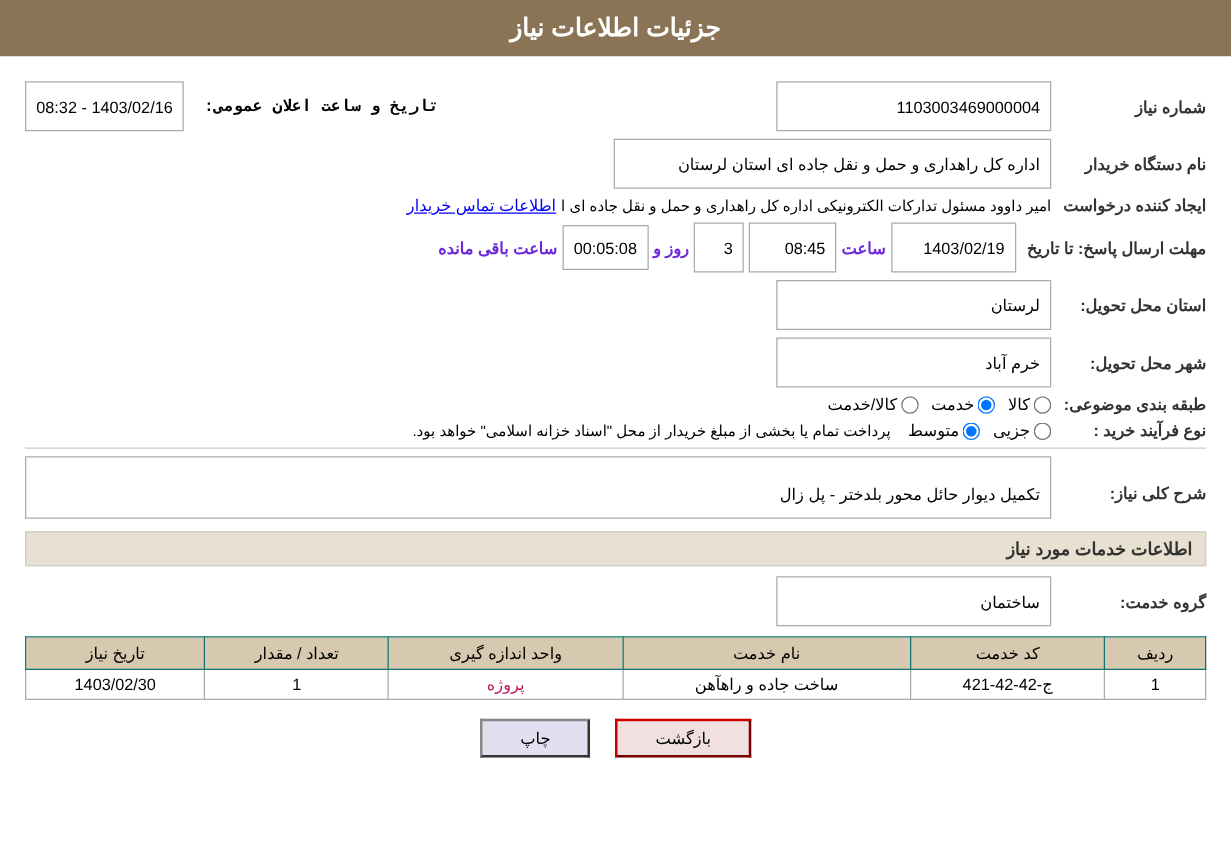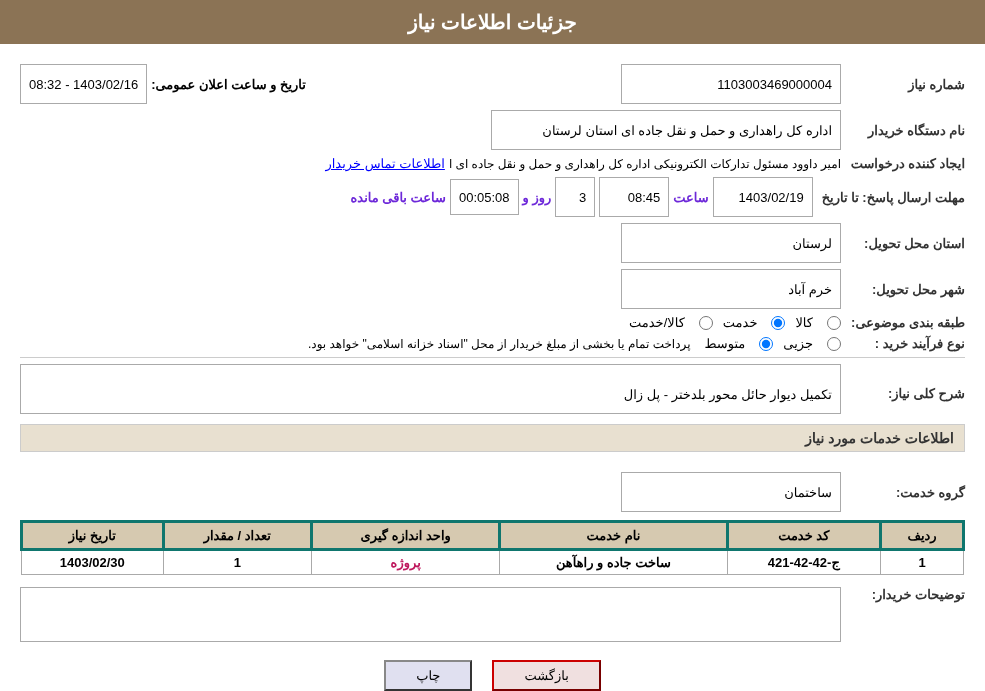--- a/index.html
+++ b/index.html
@@ -24,21 +24,21 @@
       font-weight: bold;
     }
     .content {
       padding: 10px 20px;
     }
     .section-title {
       background: #e8e0d0;
       color: #333;
       font-weight: bold;
       padding: 5px 10px;
-      margin-bottom: 20px;
+      margin-bottom: 8px;
       text-align: right;
       font-size: 14px;
       border: 1px solid #ccc;
     }
     .form-row {
       display: flex;
       align-items: center;
       margin-bottom: 6px;
       flex-wrap: wrap;
       gap: 4px;
@@ -76,21 +76,21 @@
       cursor: pointer;
     }
     .radio-group {
       display: flex;
       align-items: center;
       gap: 10px;
     }
     .radio-item {
       display: flex;
       align-items: center;
-      gap: 14px;
+      gap: 3px;
     }
     .radio-input {
       width: 14px;
       height: 14px;
     }
     .textarea-box {
       border: 1px solid #aaa;
       width: 100%;
       min-height: 55px;
       padding: 4px;
@@ -98,30 +98,29 @@
       background: #fff;
       text-align: right;
     }
     table {
       width: 100%;
       border-collapse: collapse;
       margin-top: 6px;
     }
     table th {
       background: #d6c9b0;
-      border: 3px solid #0f766e;
+      border: 1px solid #0f766e;
       padding: 5px 8px;
       text-align: center;
-      font-weight: bold;
+      font-weight: normal;
     }
     table td {
       border: 1px solid #aaa;
       padding: 4px 8px;
       text-align: center;
-      font-weight: bold;
     }
     table tr:nth-child(even) td {
       background: #f9f9f9;
     }
     .buttons-row {
       display: flex;
       justify-content: center;
       gap: 20px;
       margin-top: 15px;
       margin-bottom: 10px;
@@ -153,21 +152,22 @@
       border: 1px solid #aaa;
       background: #fff;
       padding: 3px 8px;
       height: 36px;
       display: flex;
       align-items: center;
     }
     .inline-label {
       font-weight: bold;
       white-space: nowrap;
-      margin: 0 0;
+      margin: 0 12px;
+      font-family: Liberation Mono, monospace;
     }
     .sub-label {
       font-weight: bold;
       color: #6d28d9;
       white-space: nowrap;
     }
   </style>
 </head>
 <body>
 
@@ -304,26 +304,20 @@
     <td>1</td>
     <td>ج-42-42-421</td>
     <td>ساخت جاده و راهآهن</td>
     <td style="color:#be185d;">پروژه</td>
     <td>1</td>
     <td>1403/02/30</td>
   </tr>
         </tbody>
     </table>
 
-    <div class="form-row" style="align-items:flex-start; margin-top:12px;">
-      <span class="label" style="min-width:120px;">توضیحات خریدار:</span>
-      <div style="flex:1;">
-        <textarea class="textarea-box" rows="3" style=""></textarea>
-      </div>
-    </div>
 
     <div class="buttons-row">
       <button class="btn btn-back">بازگشت</button>
       <button class="btn btn-print">چاپ</button>
     </div>
 
   </div>
 </div>
 
 </body></html>

